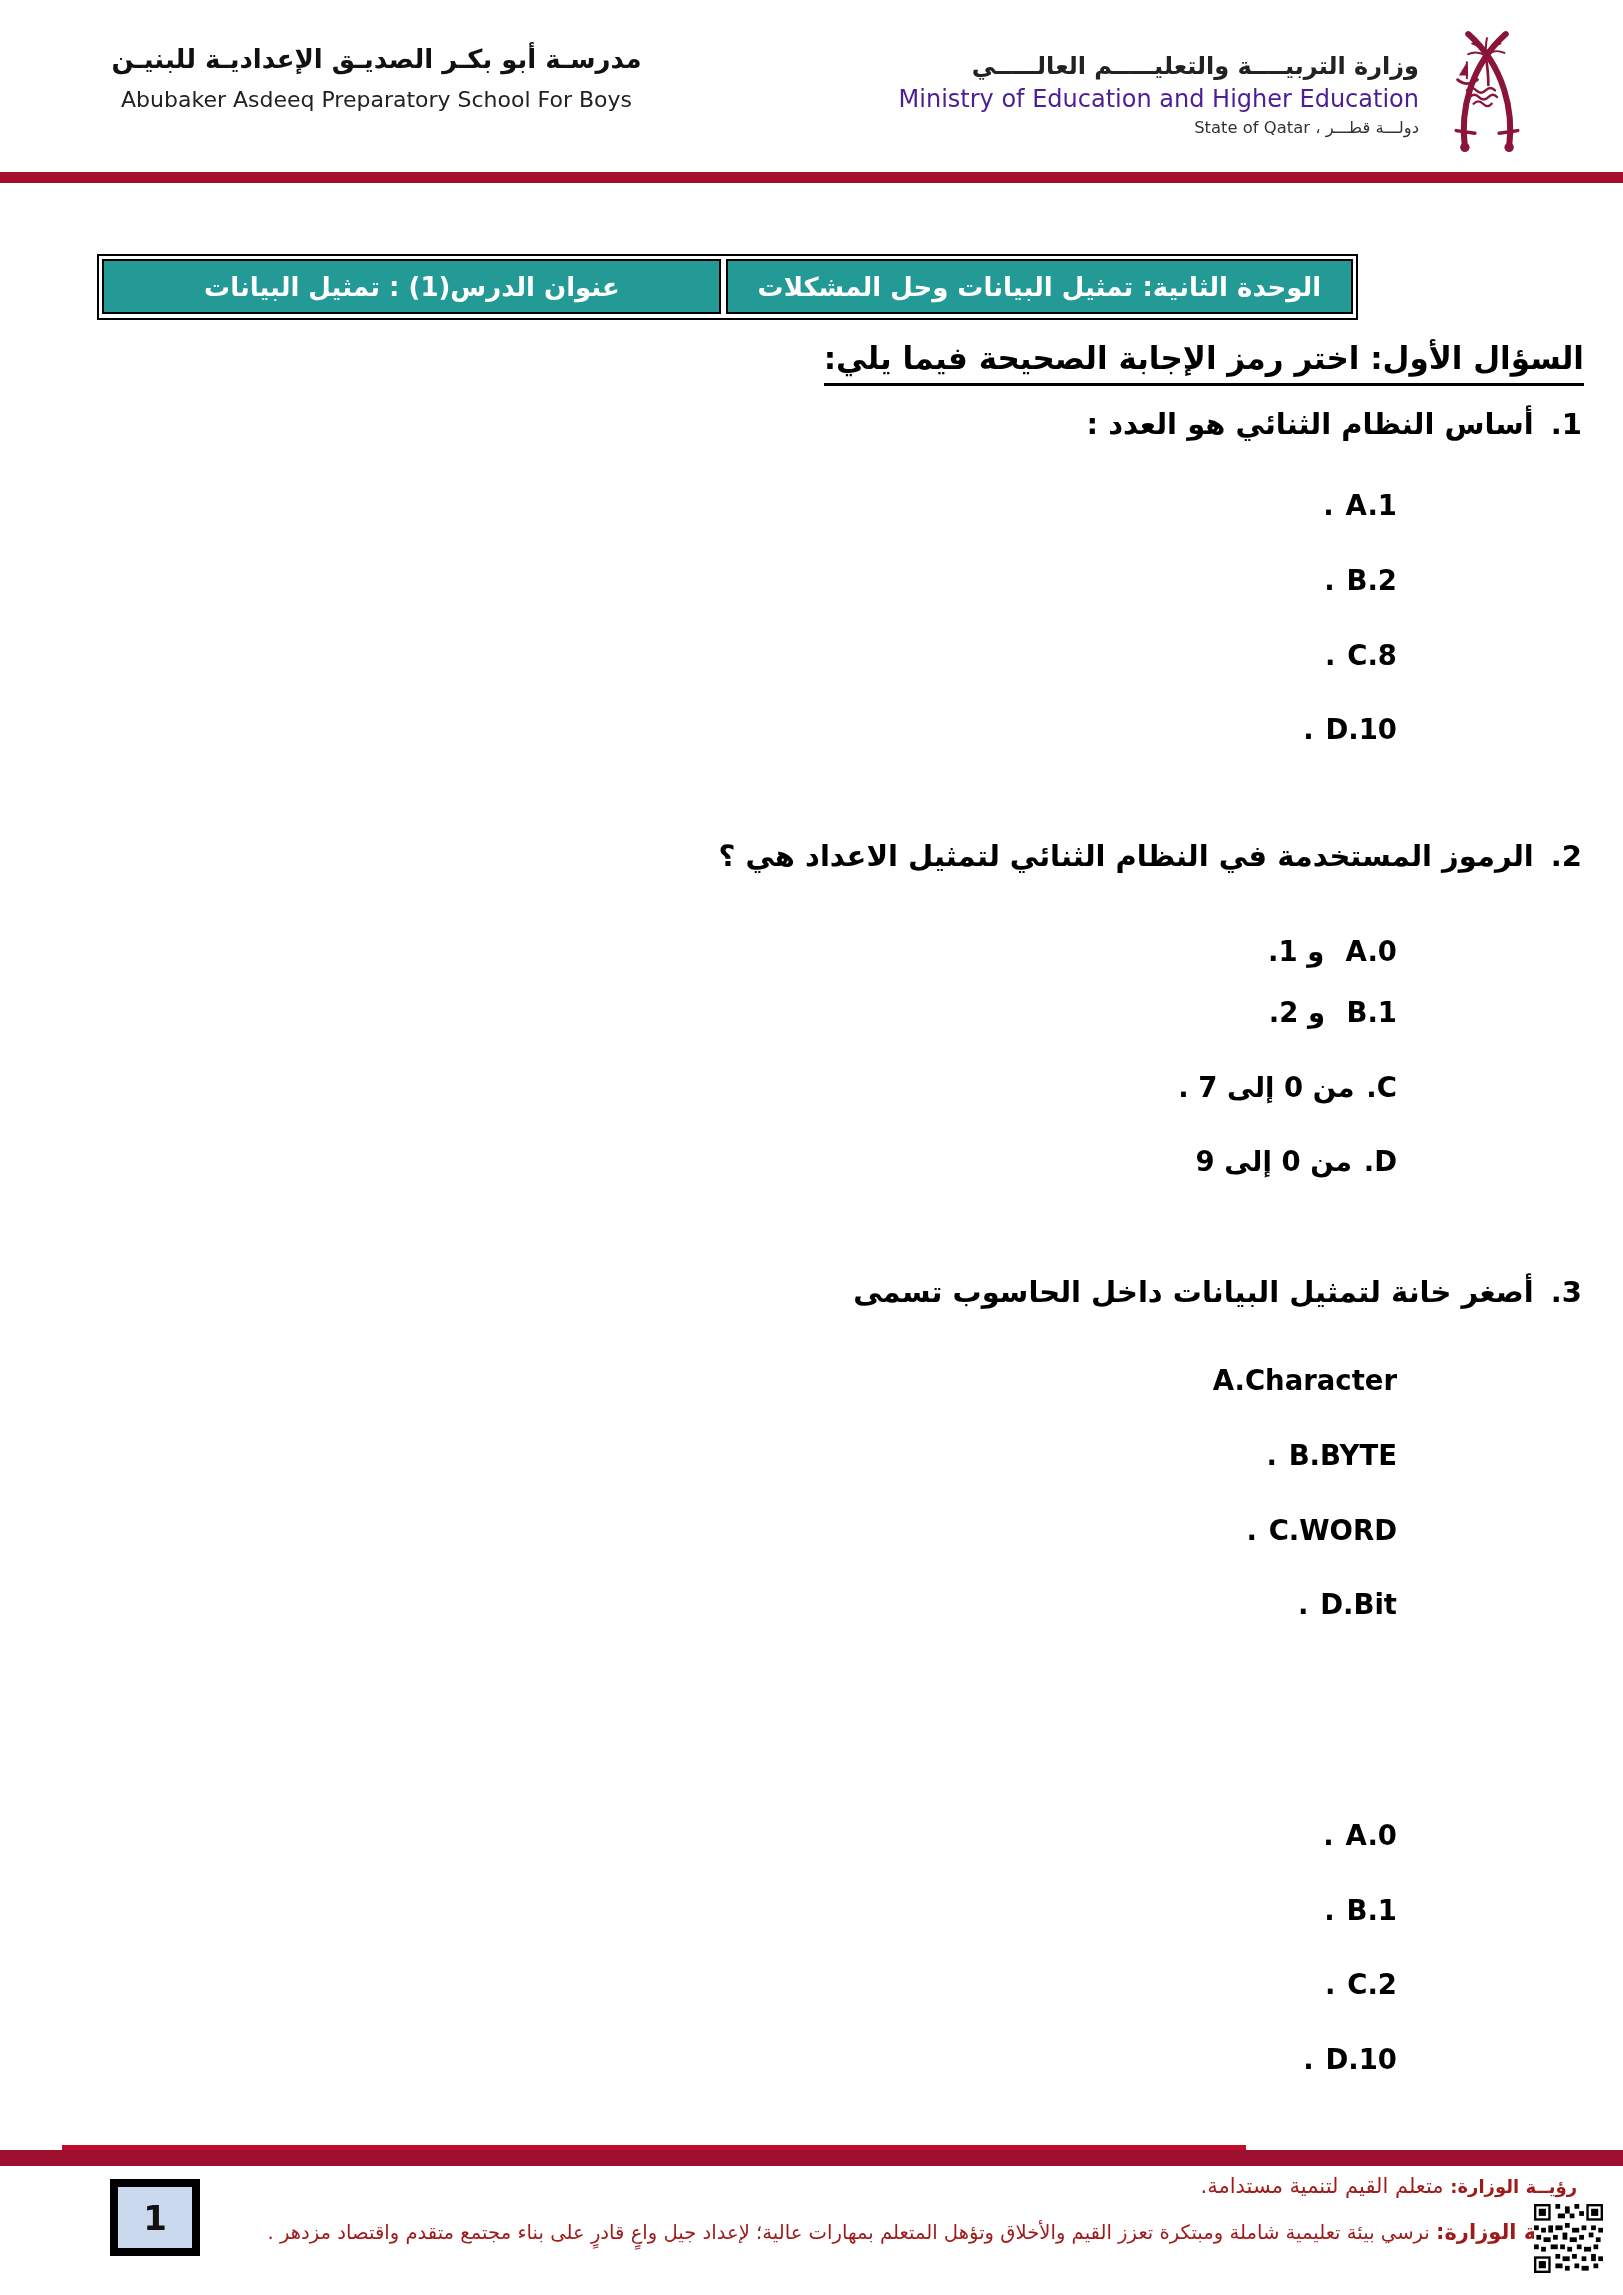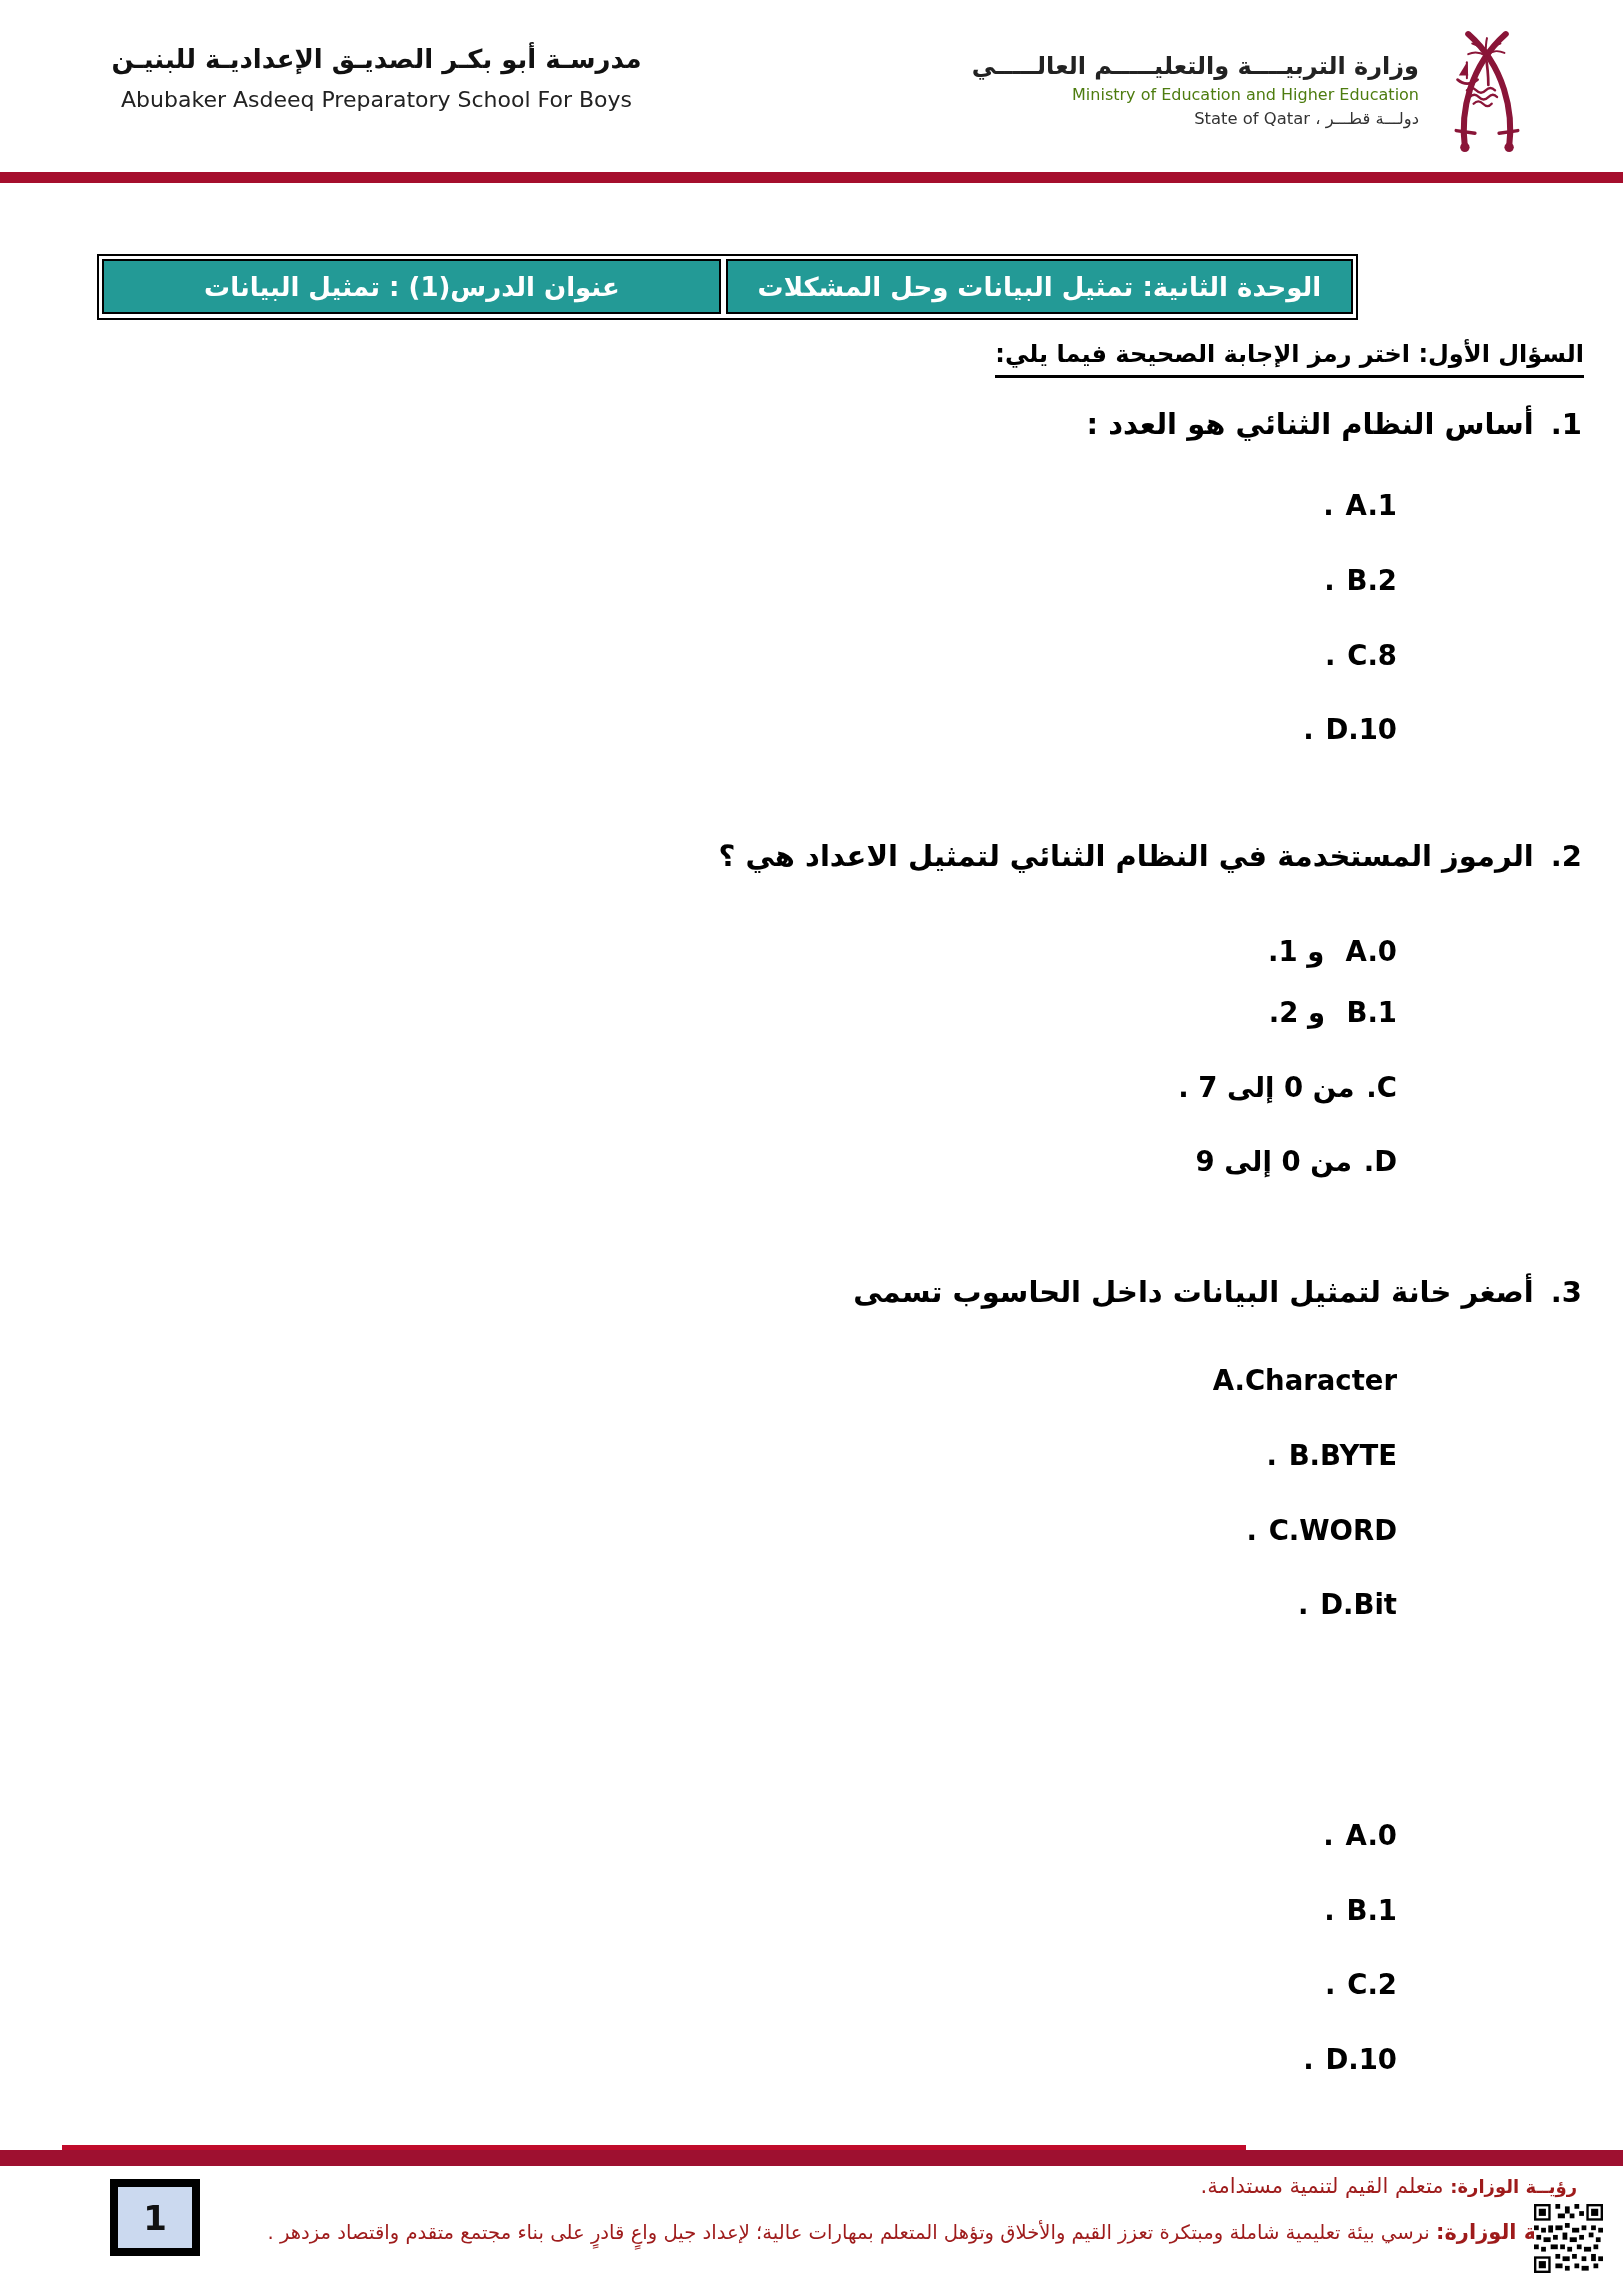--- a/index.html
+++ b/index.html
@@ -7,39 +7,39 @@
               font-family:"DejaVu Sans", sans-serif; }
   .page { position:relative; width:1623px; height:2295px; background:#fff; }
 
   
   .school-block { position:absolute; left:108px; top:44px; width:537px; text-align:center; }
   .school-ar { font-size:26px; font-weight:bold; color:#111; direction:rtl; }
   .school-en { font-size:22px; color:#222; margin-top:13px; }
 
   .ministry-block { position:absolute; right:204px; top:52px; width:641px; text-align:right; direction:rtl; }
   .ministry-ar { font-size:24px; font-weight:bold; color:#222; }
-  .ministry-en { font-size:16px; font-weight:normal; color:#4d7c0f; direction:ltr; margin-top:5.2px; }
+  .ministry-en { font-size:24px; font-weight:normal; color:#4c1d95; direction:ltr; margin-top:5.2px; }
   .state-line { font-size:16.4px; color:#333; margin-top:5.2px; direction:ltr; }
 
   .emblem { position:absolute; right:82px; top:18.3px; width:108px; height:134px; }
 
   .top-rule { position:absolute; left:0; top:172px; width:1623px; height:10.5px; background:#A50E2D; }
 
   
   .banner { position:absolute; left:97px; top:254px; width:1261px; border:2.6px solid #000;
             background:#fff; padding:3.3px; display:flex; flex-direction:row; gap:4.6px; }
   .banner-cell { border:2px solid #000; background:#239A96; color:#fff; height:55px;
                  display:flex; align-items:center; justify-content:center;
                  font-weight:bold; font-size:26px; direction:rtl; }
   .cell-lesson { width:49.7%; }
   .cell-unit { width:50.3%; }
 
   
   .section-heading { position:absolute; right:39px; top:340px; direction:rtl;
-                     font-size:24px; font-weight:bold; color:#000;
+                     font-size:31px; font-weight:bold; color:#000;
                      border-bottom:3.9px solid #000; padding-bottom:6.5px; }
 
   
   .q-text { position:absolute; right:41px; direction:rtl; font-size:29px; font-weight:bold; color:#000; }
   .q-num { margin-left:17px; }
   .opt { position:absolute; right:226px; direction:rtl; font-size:27.5px; font-weight:bold; color:#000; }
   .opt .opt-label { margin-left:11.8px; }
 
   .q1-t { top:407px; }  .q1-a { top:489px; } .q1-b { top:564px; } .q1-c { top:639px; } .q1-d { top:713px; }
   .q2-t { top:839px; } .q2-a { top:935px; } .q2-b { top:996px; } .q2-c { top:1071px; } .q2-d { top:1145px; }

